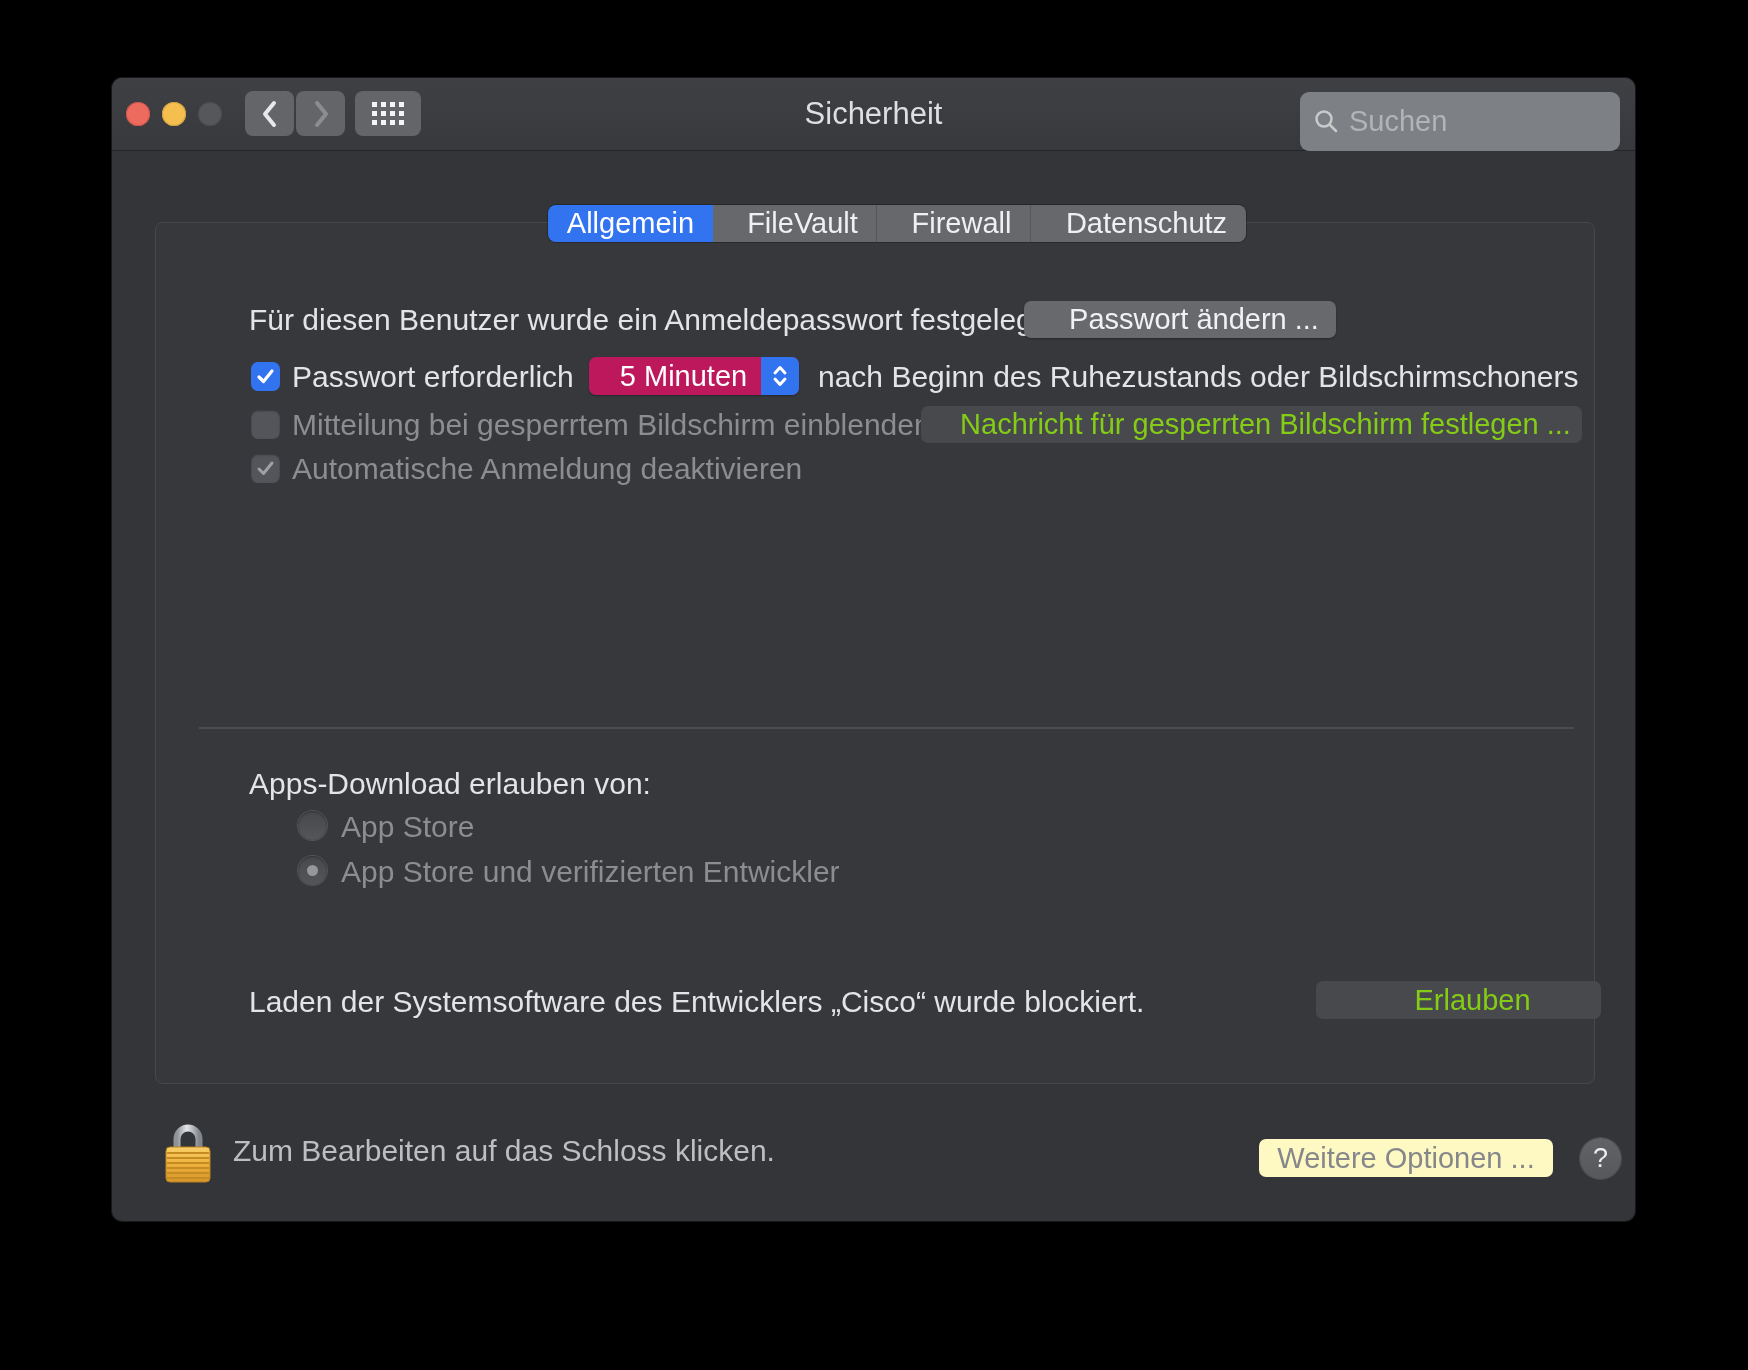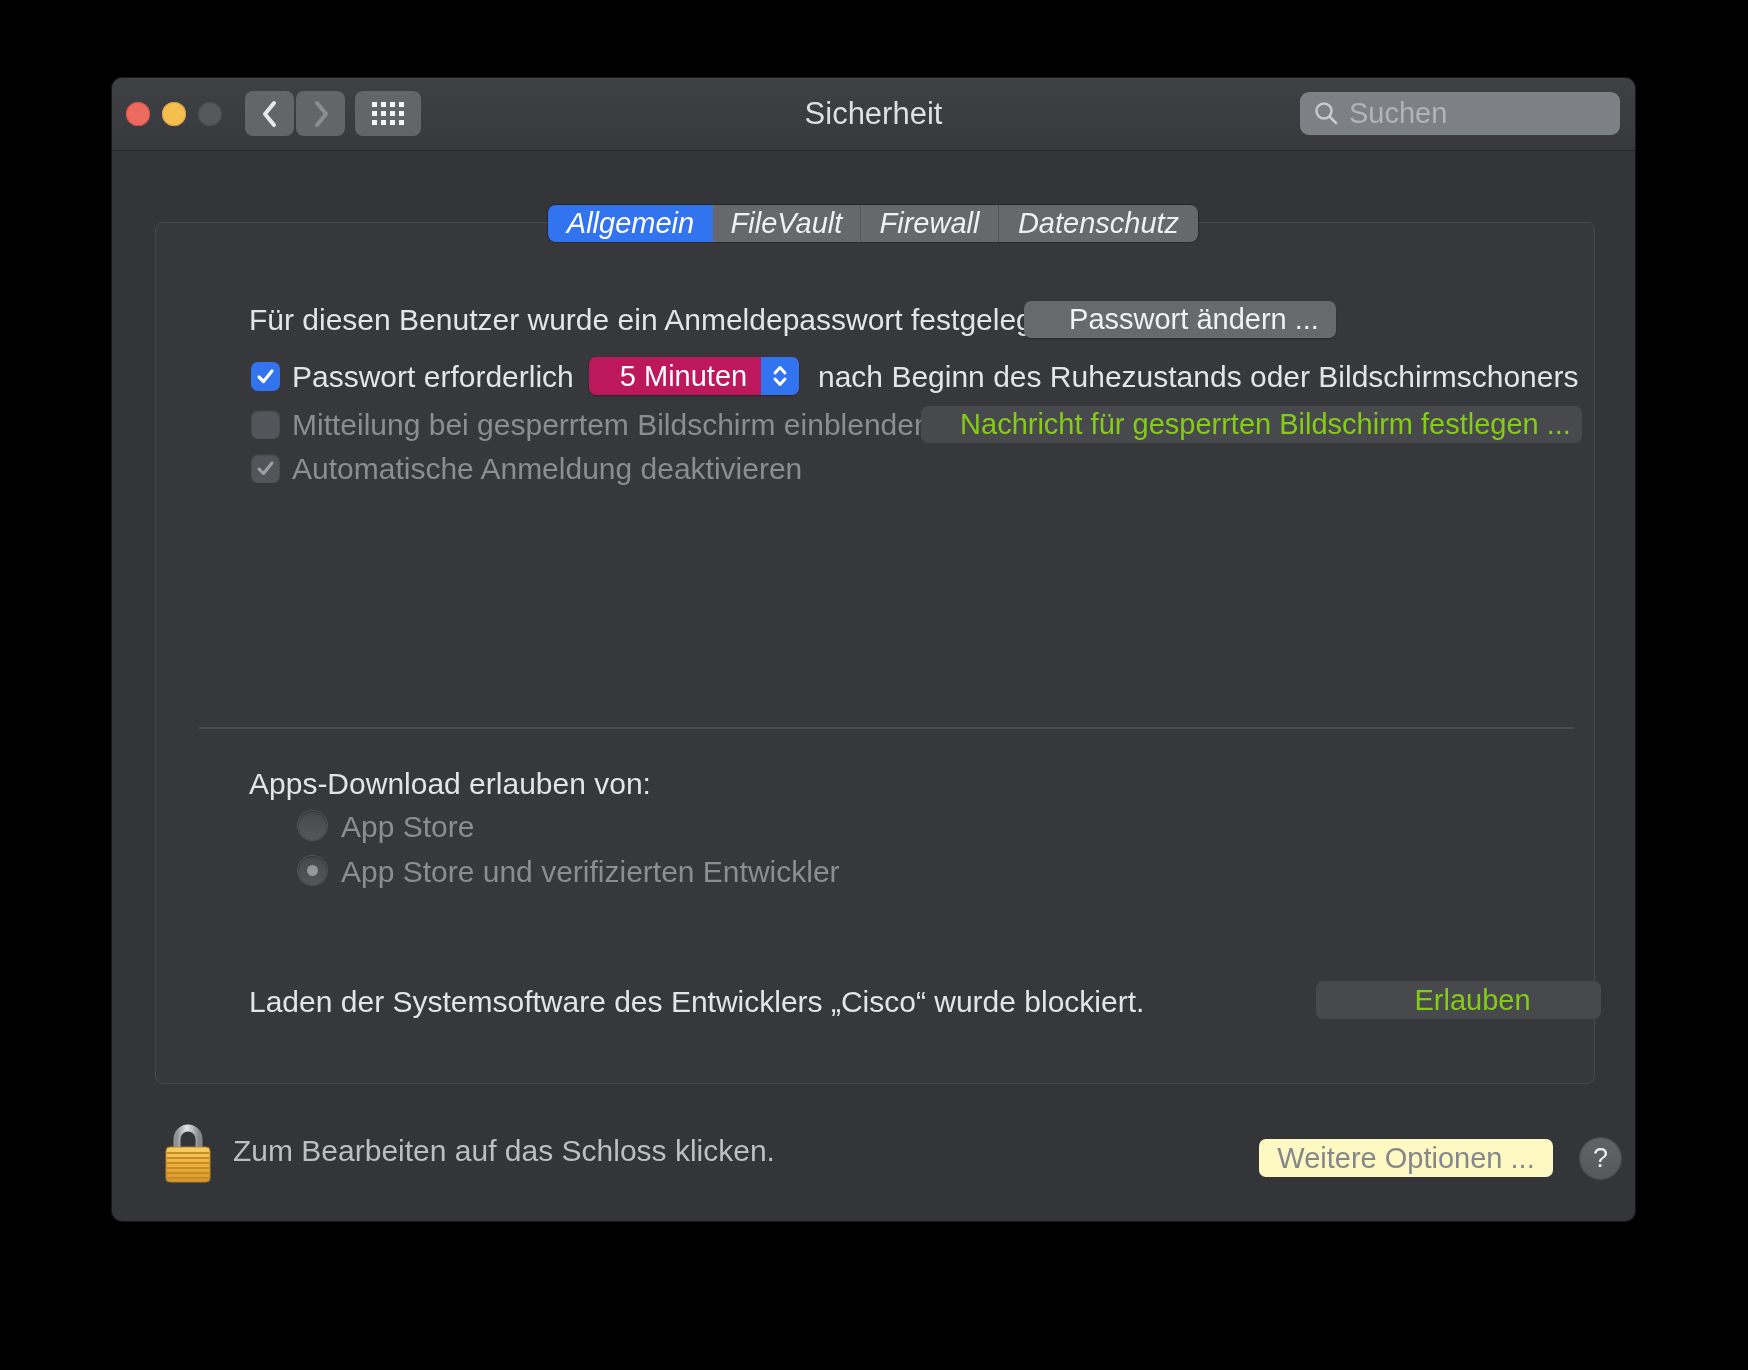--- a/index.html
+++ b/index.html
@@ -32,35 +32,35 @@
     position:absolute;left:243px;top:13px;width:66px;height:45px;background:#636568;border-radius:8px;
     display:flex;align-items:center;justify-content:center;
   }
   .griddots{display:grid;grid-template-columns:repeat(4,5px);grid-template-rows:repeat(3,5px);gap:4px;}
   .griddots i{background:#f4f5f6;width:5px;height:5px;display:block;}
   .wintitle{
     position:absolute;left:0;right:0;top:0;height:72px;line-height:72px;text-align:center;
     color:#dedfe1;font-size:31px;
   }
   .search{
-    position:absolute;left:1188px;top:14px;width:320px;height:43px;border-radius:9px;
+    position:absolute;left:1188px;top:14px;width:320px;height:59px;border-radius:9px;
     background:#7d8084;display:flex;align-items:center;
   }
   .search svg{margin-left:13px;flex:none;}
   .search .ph{color:#b2b4b7;font-size:29px;margin-left:9px;}
   
   .tabs{
     position:absolute;left:436px;top:127px;height:37px;display:flex;
-    border-radius:8px;overflow:hidden;z-index:5;box-shadow:0 0 0 1px rgba(0,0,0,.25);font-style:italic;
+    border-radius:8px;overflow:hidden;z-index:5;box-shadow:0 0 0 1px rgba(0,0,0,.25);
   }
   .tab{
     height:37px;display:flex;align-items:center;justify-content:center;
     background:#66686c;color:#eff0f2;font-size:29px;
   }
-  .tab + .tab{border-left:1px solid #55575b;}
+  .tab + .tab{border-left:1px solid #55575b;padding-left:16px;}
   .tab.selected{background:#3273f0;border-left:none;color:#ffffff;}
   .tab.selected + .tab{border-left:none;}
   
   .panel{
     position:absolute;left:43px;top:144px;width:1438px;height:860px;
     background:#36383c;border:1px solid #46484c;border-radius:8px;
   }
   .ptext{position:absolute;color:#e3e4e6;font-size:30px;white-space:nowrap;}
   .ptext.dim{color:#8b8d90;}
   .btn{

